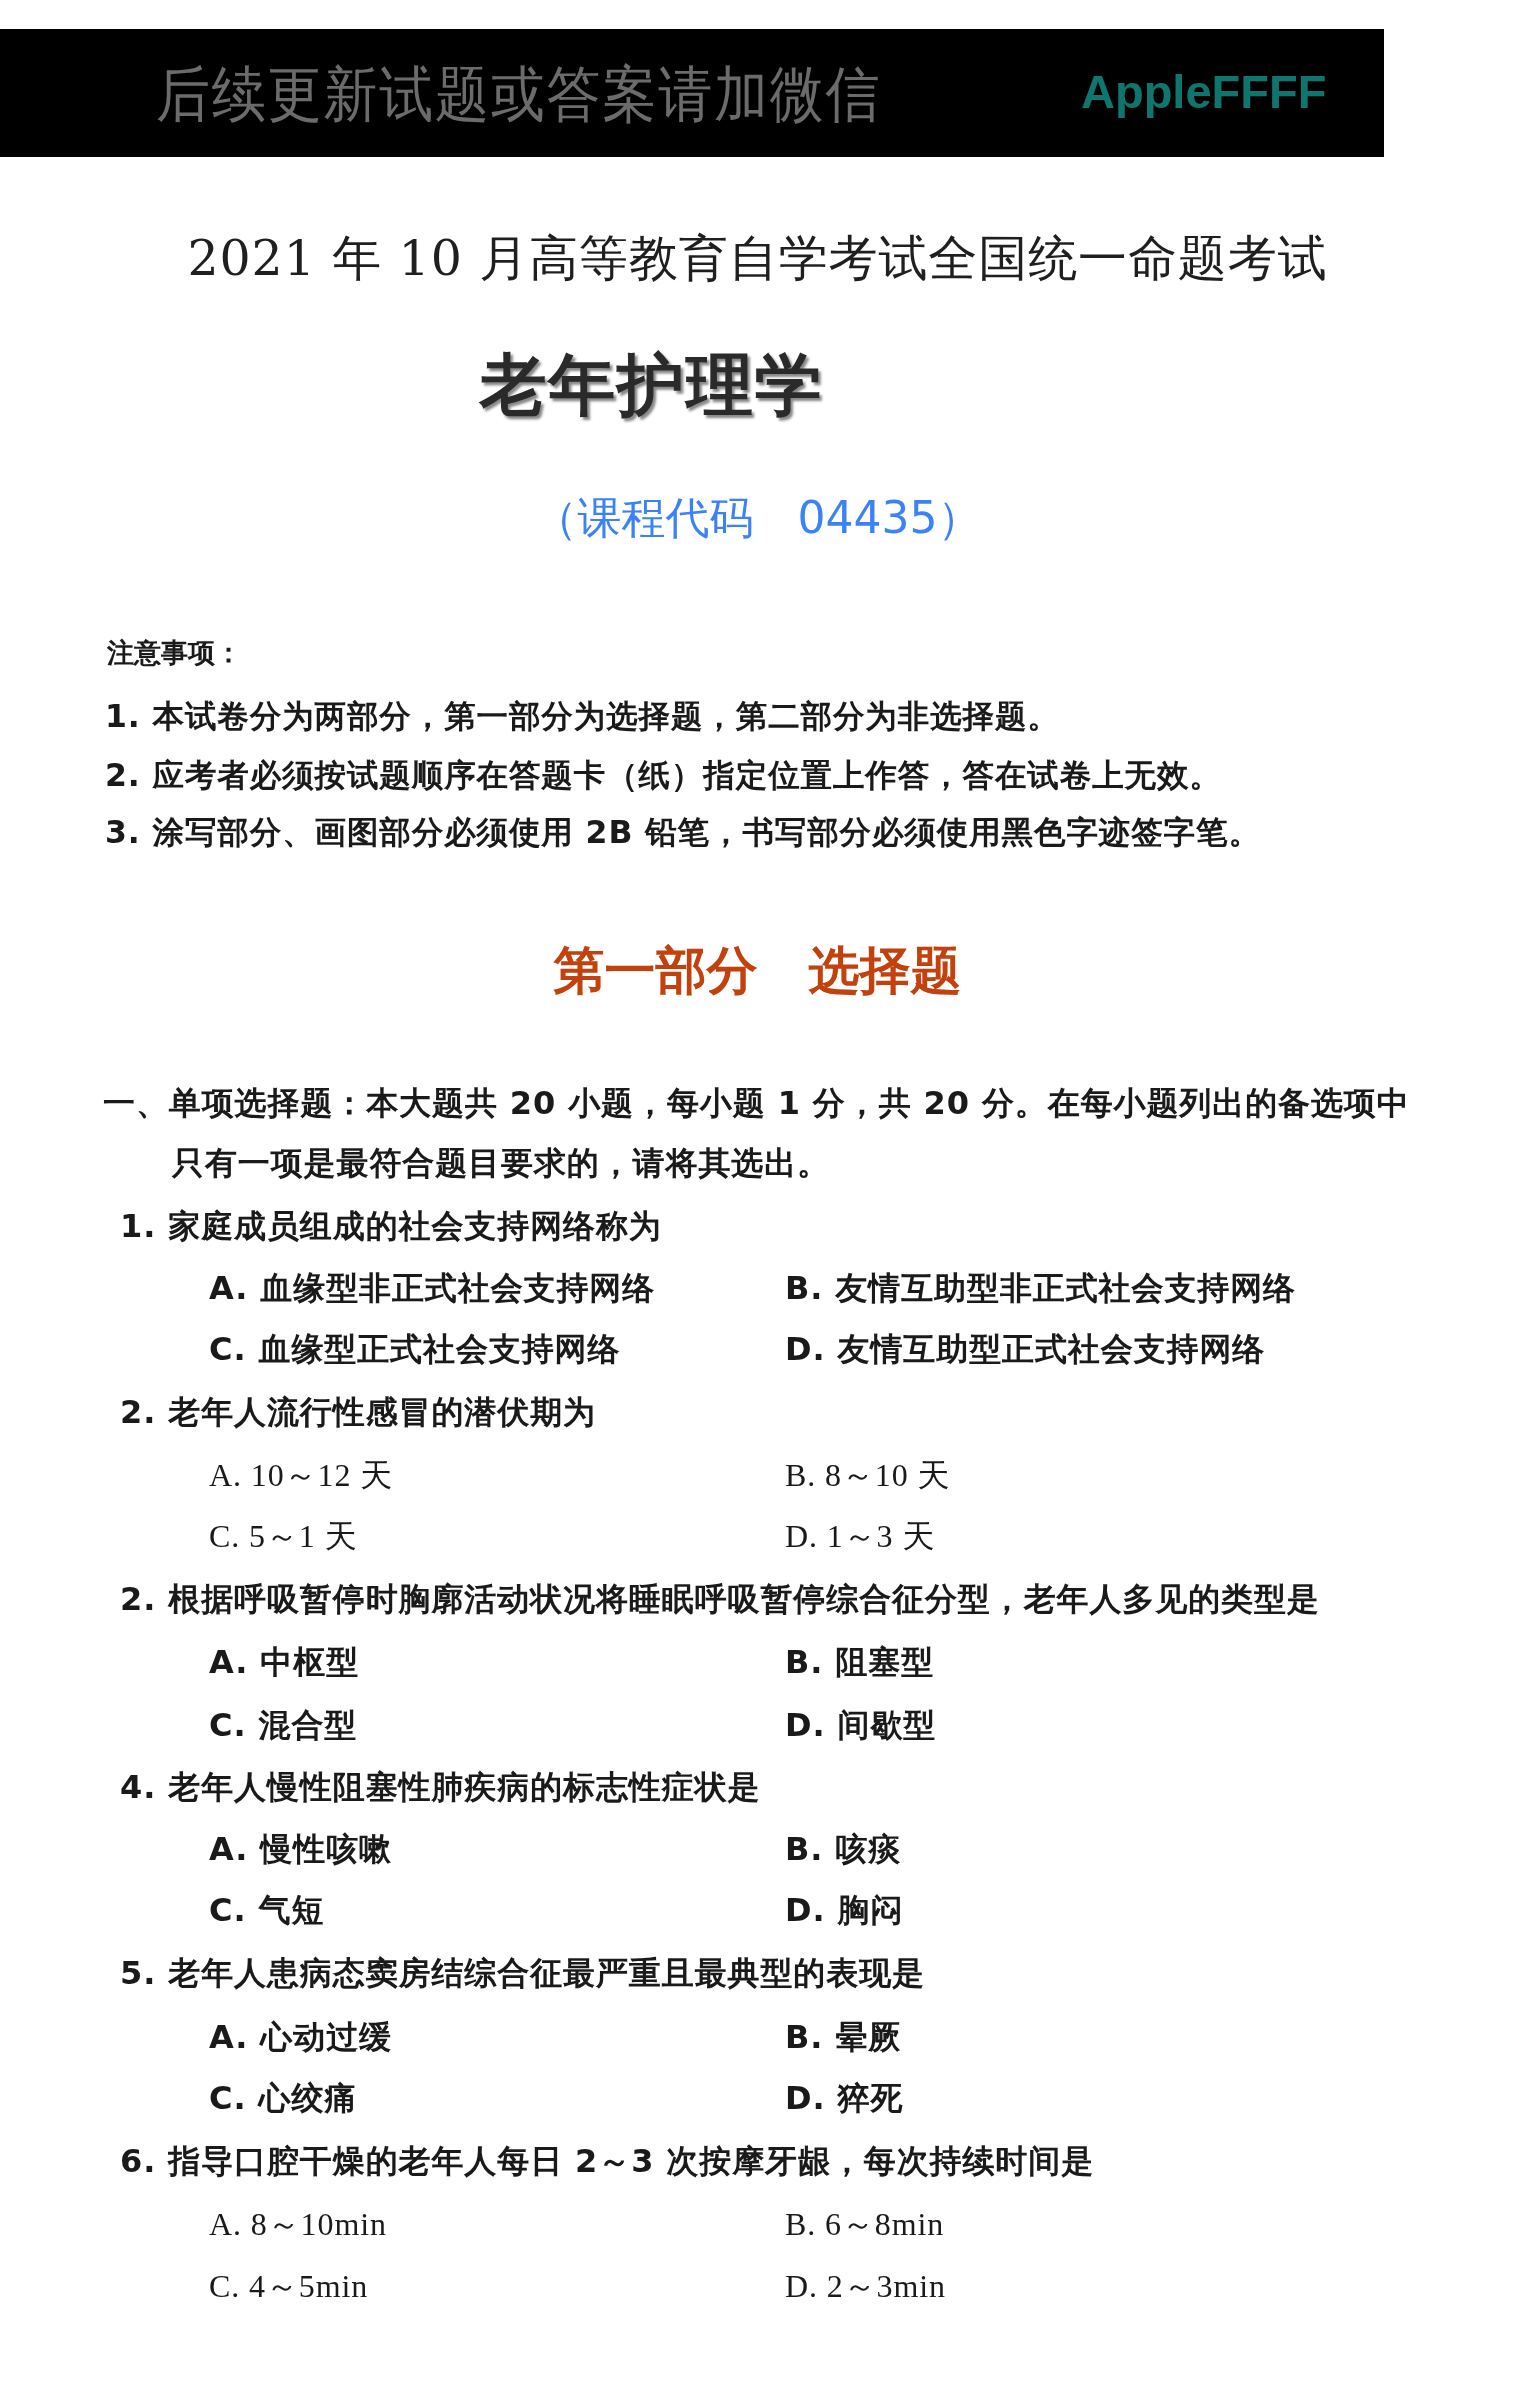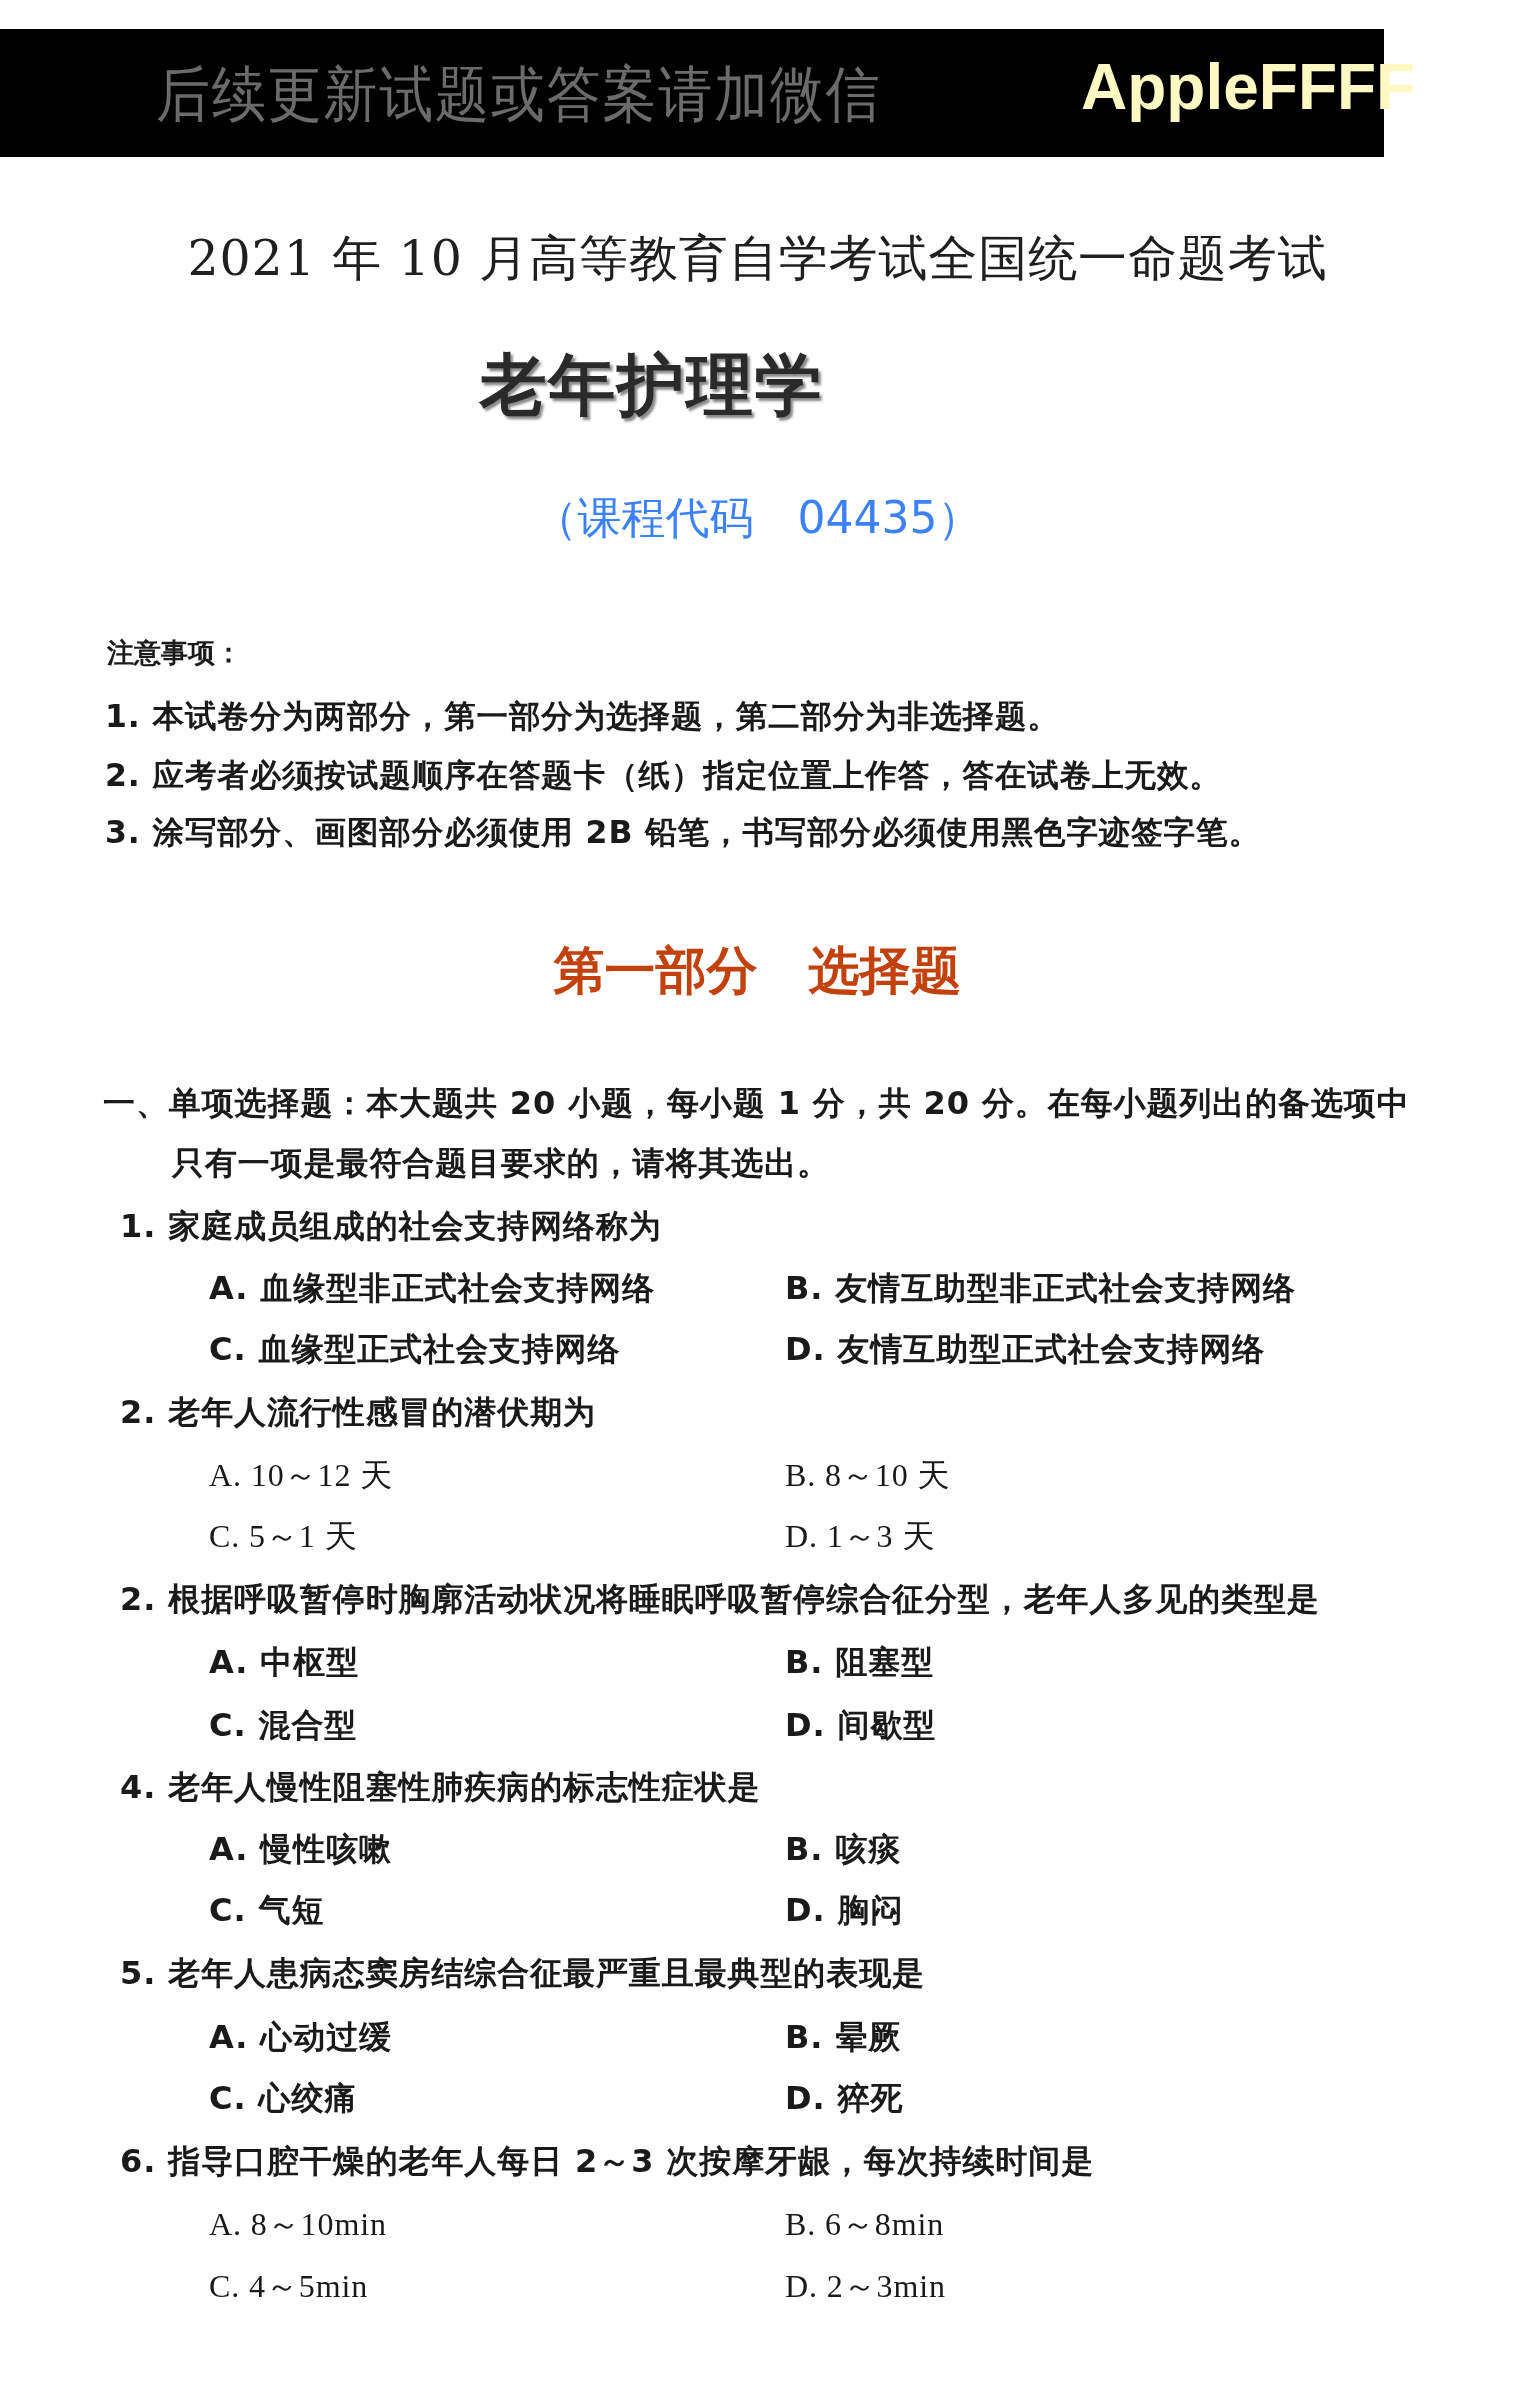--- a/index.html
+++ b/index.html
@@ -8,21 +8,21 @@
       font-family: "DejaVu Sans", "Liberation Sans", sans-serif; color: #1a1a1a;
     }
     .banner {
       position: absolute; left: 0; top: 29px; width: 1384px; height: 128px; background: #000;
     }
     .banner-text {
       position: absolute; left: 156px; top: 26px; font-size: 54px; color: #6b6b6b; letter-spacing: 1.8px;
       font-family: "DejaVu Sans", sans-serif; transform: scaleY(1.12); transform-origin: left top; white-space: nowrap;
     }
     .banner-id {
-      position: absolute; left: 1081px; top: 21px; font-size: 64px; font-weight: bold; color: #fef9c3;
+      position: absolute; left: 1081px; top: 35px; font-size: 47px; font-weight: bold; color: #0f766e;
       font-family: "Liberation Sans", sans-serif; white-space: nowrap;
     }
     .abs { position: absolute; white-space: nowrap; }
     .title { left: 0; width: 1515px; text-align: center; top: 226px; font-size: 49px; color: #1f1f1f;
       font-family: "DejaVu Serif", serif; letter-spacing: 0.9px; }
     .subject { left: 0; width: 1303px; text-align: center; top: 340px; font-size: 67px; font-weight: bold; color: #2a2a2a;
       text-shadow: 2.6px 2.6px 2.6px #888; letter-spacing: 1.8px; }
     .course { left: 0; width: 1515px; text-align: center; top: 489px; font-size: 44px; color: #3b82f6; }
     .notice-h { left: 107px; top: 635px; font-size: 27px; font-weight: bold; }
     .notice { left: 105px; font-size: 31.5px; font-weight: bold; letter-spacing: 0.9px; }

